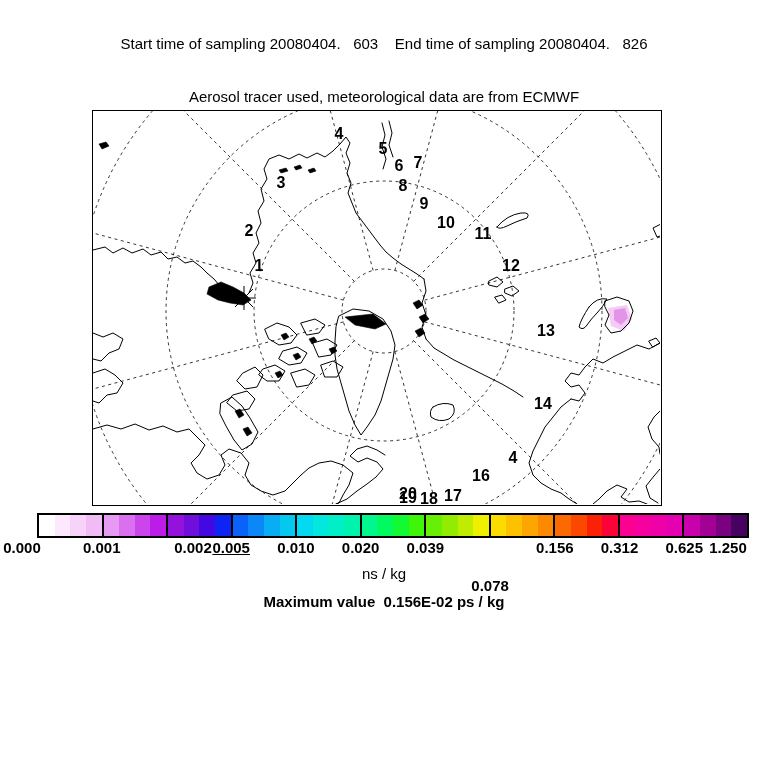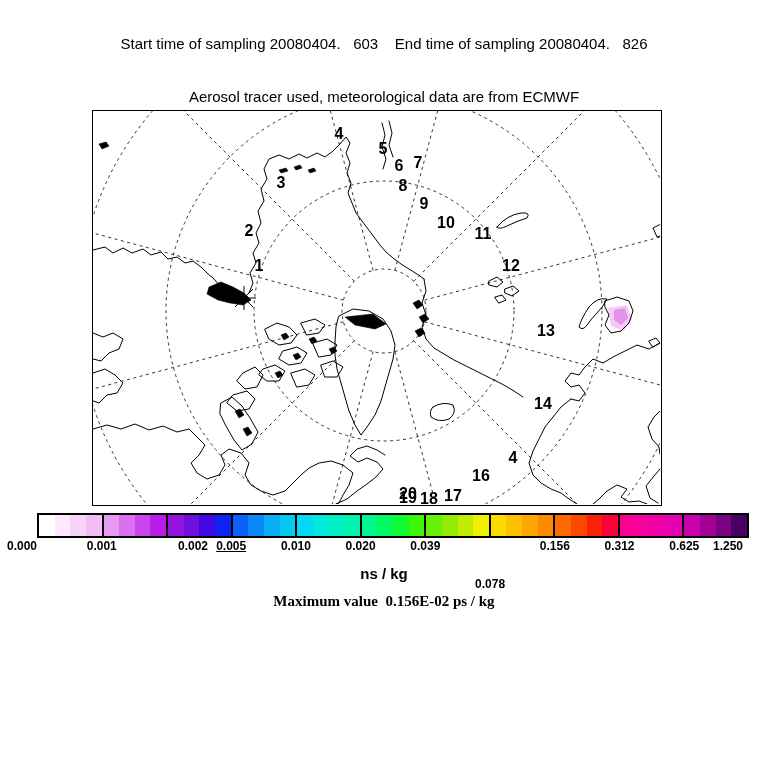--- a/index.html
+++ b/index.html
@@ -17,24 +17,24 @@
   .coast{fill:none;stroke:#000;stroke-width:1;stroke-linejoin:round;stroke-linecap:round;}
   .island{fill:#000;stroke:#000;stroke-width:0.6;}
   .star line{stroke:#000;stroke-width:1;}
   .traj{position:absolute;transform:translate(-50%,-50%);font-size:16px;font-weight:bold;
         line-height:1;white-space:nowrap;}
   #colorbar{position:absolute;left:37px;top:513px;width:708px;height:21px;border:2px solid #000;
             box-sizing:content-box;display:flex;}
   .cb-seg{flex:1 1 0;display:flex;border-left:2px solid #000;}
   .cb-seg:first-child{border-left:none;}
   .cb-cell{flex:1 1 0;}
-  .cb-tick{position:absolute;top:539px;transform:translateX(-50%);font-size:12px;font-weight:bold;
+  .cb-tick{position:absolute;top:539px;transform:translateX(-50%);font-size:15px;font-weight:bold;
            white-space:nowrap;}
-  #units{top:565px;font-size:15px;font-weight:bold;}
-  #maxline{top:593px;font-size:15px;font-weight:bold;font-family:Liberation Serif, serif;}
+  #units{top:565px;font-size:15px;font-weight:normal;}
+  #maxline{top:593px;font-size:15px;font-weight:bold;}
 </style>
 </head>
 <body>
 
 <div id="canvas">
 
   <div id="line-sampling" class="hline">Start time of sampling 20080404.   603    End time of sampling 20080404.   826</div>
   <div id="line-tracer" class="hline">Aerosol tracer used, meteorological data are from ECMWF</div>
 
   <div id="map">

